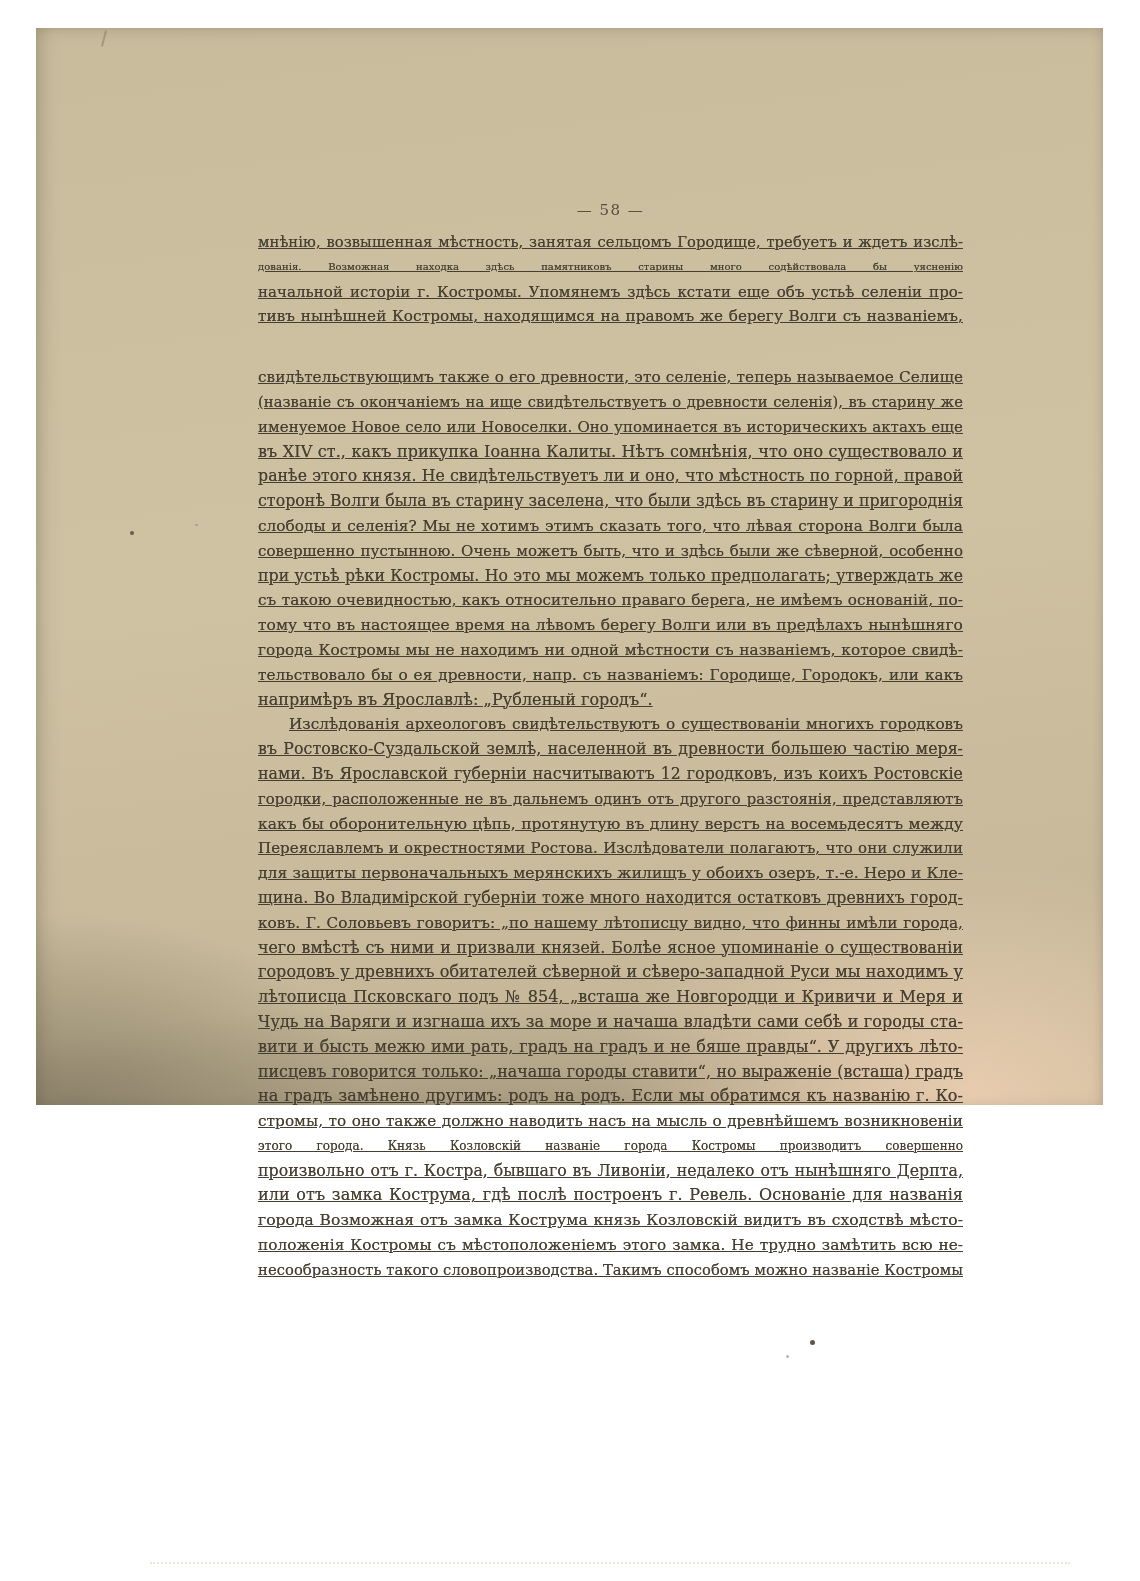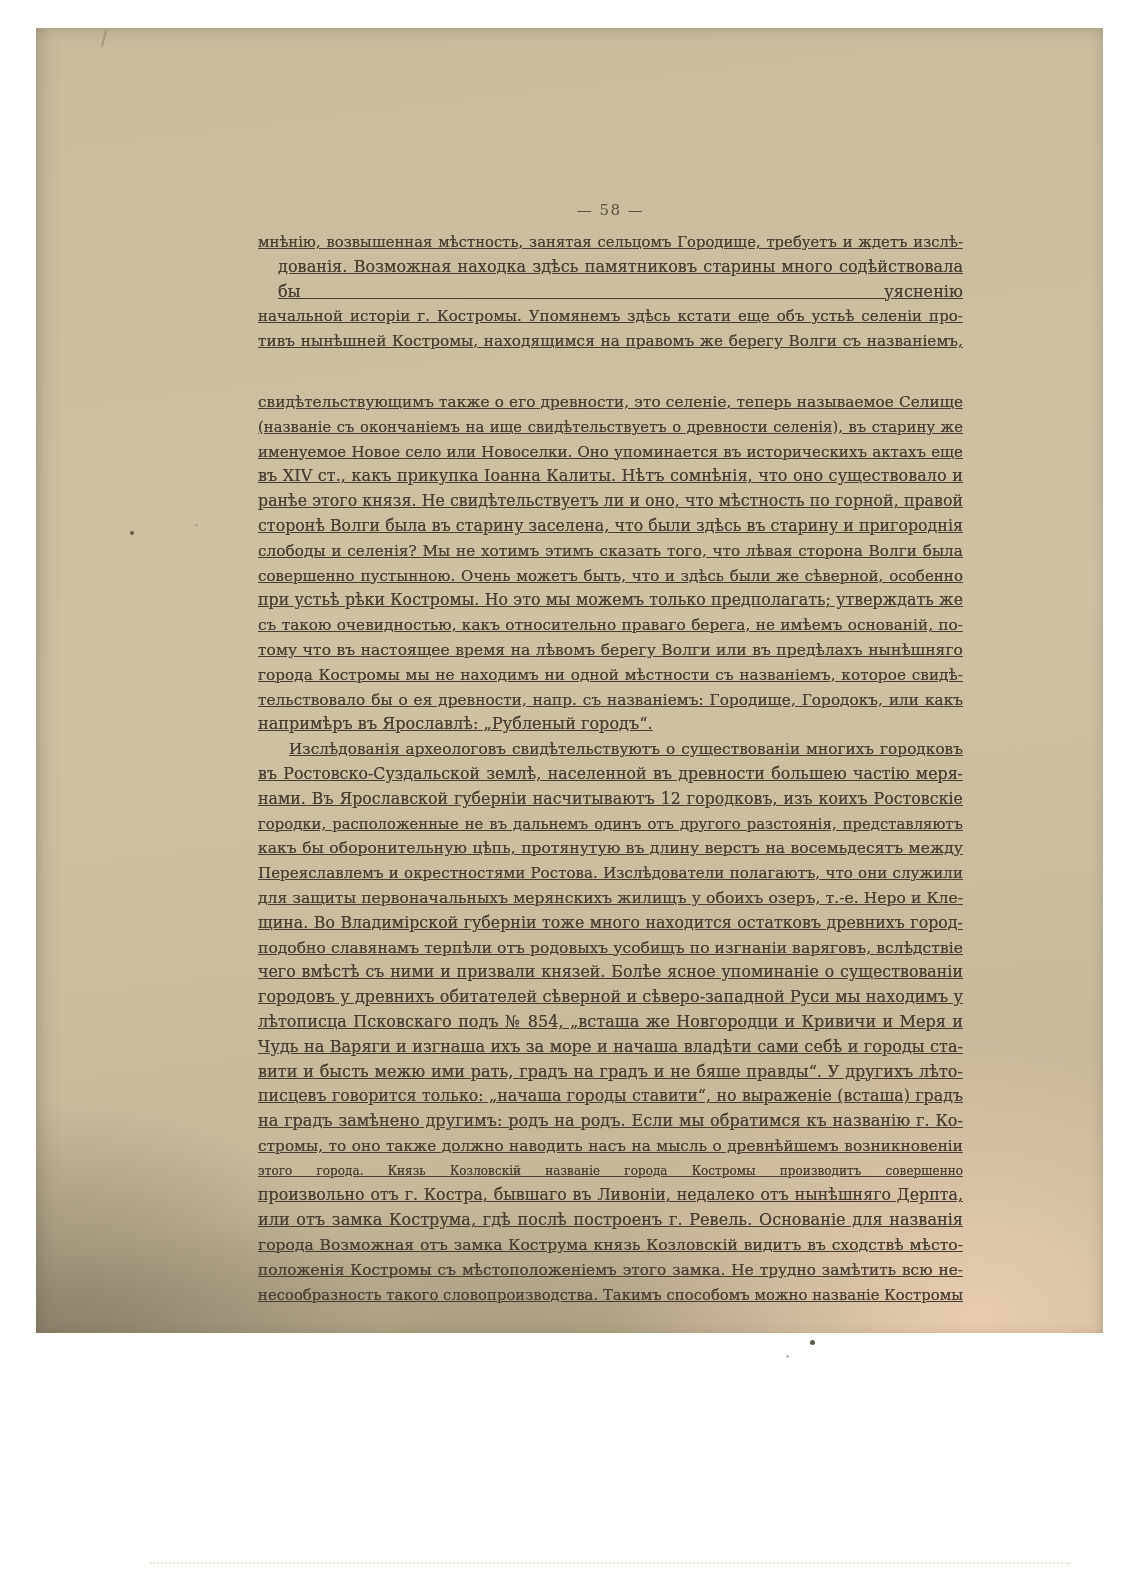--- a/index.html
+++ b/index.html
@@ -12,21 +12,21 @@
   *{box-sizing:border-box;}
   html,body{margin:0;padding:0;}
   body{
     width:1140px;height:1581px;
     background:var(--scan-bg);
     position:relative;overflow:hidden;
     font-family:"DejaVu Serif", serif;
   }
   .scan-surface{position:absolute;inset:0;}
   .page{
-    position:absolute;left:36px;top:28px;width:1067px;height:1305px;
+    position:absolute;left:36px;top:28px;width:1067px;height:1077px;
     background:
       radial-gradient(48% 30% at 88% 99%, rgba(238,208,180,0.85), rgba(238,208,180,0) 72%),
       radial-gradient(42% 26% at 2% 101%, rgba(94,86,68,0.55), rgba(94,86,68,0) 72%),
       radial-gradient(70% 16% at 42% 102%, rgba(110,100,82,0.38), rgba(110,100,82,0) 75%),
       linear-gradient(173deg,#c9bc9d 0%, #cfc2a3 48%, #c2b495 100%);
     box-shadow:
       inset 14px 0 22px -14px rgba(90,82,66,0.45),
       inset -7px 0 12px -7px rgba(120,105,85,0.35),
       inset 0 10px 18px -12px rgba(120,110,90,0.35);
   }
@@ -67,21 +67,21 @@
 </style>
 </head>
 <body>
 
 <div class="scan-surface">
   <div class="page">
     <div class="header-number">— 58 —</div>
     <div class="text-area">
         <div class="paragraph">
           <div class="line" style="font-size: 14.75px;">мнѣнію, возвышенная мѣстность, занятая сельцомъ Городище, требуетъ и ждетъ изслѣ-</div>
-          <div class="line" style="font-size: 16px; margin-left: 20px;">дованія. Возможная находка здѣсь памятниковъ старины много содѣйствовала бы уясненію</div>
+          <div class="line" style="font-size: 10px;">дованія. Возможная находка здѣсь памятниковъ старины много содѣйствовала бы уясненію</div>
           <div class="line" style="font-size: 15px;">начальной исторіи г. Костромы. Упомянемъ здѣсь кстати еще объ устьѣ селеніи про-</div>
           <div class="line" style="font-size: 15.25px;">тивъ нынѣшней Костромы, находящимся на правомъ же берегу Волги съ названіемъ,</div>
           <div class="line" style="font-size: 15.25px; margin-top: 36px;">свидѣтельствующимъ также о его древности, это селеніе, теперь называемое Селище</div>
           <div class="line" style="font-size: 14.75px;">(названіе съ окончаніемъ на ище свидѣтельствуетъ о древности селенія), въ старину же</div>
           <div class="line" style="font-size: 15px;">именуемое Новое село или Новоселки. Оно упоминается въ историческихъ актахъ еще</div>
           <div class="line">въ XIV ст., какъ прикупка Іоанна Калиты. Нѣтъ сомнѣнія, что оно существовало и</div>
           <div class="line" style="font-size: 15.75px;">ранѣе этого князя. Не свидѣтельствуетъ ли и оно, что мѣстность по горной, правой</div>
           <div class="line" style="font-size: 15.75px;">сторонѣ Волги была въ старину заселена, что были здѣсь въ старину и пригороднія</div>
           <div class="line" style="font-size: 15.25px;">слободы и селенія? Мы не хотимъ этимъ сказать того, что лѣвая сторона Волги была</div>
           <div class="line" style="font-size: 15px;">совершенно пустынною. Очень можетъ быть, что и здѣсь были же сѣверной, особенно</div>
@@ -94,21 +94,21 @@
         </div>
         <div class="paragraph">
           <div class="line indent" style="font-size: 15.25px;">Изслѣдованія археологовъ свидѣтельствуютъ о существованіи многихъ городковъ</div>
           <div class="line" style="font-size: 15.75px;">въ Ростовско-Суздальской землѣ, населенной въ древности большею частію меря-</div>
           <div class="line" style="font-size: 15.75px;">нами. Въ Ярославской губерніи насчитываютъ 12 городковъ, изъ коихъ Ростовскіе</div>
           <div class="line" style="font-size: 14.75px;">городки, расположенные не въ дальнемъ одинъ отъ другого разстоянія, представляютъ</div>
           <div class="line" style="font-size: 15.5px;">какъ бы оборонительную цѣпь, протянутую въ длину верстъ на восемьдесятъ между</div>
           <div class="line" style="font-size: 15px;">Переяславлемъ и окрестностями Ростова. Изслѣдователи полагаютъ, что они служили</div>
           <div class="line" style="font-size: 15.5px;">для защиты первоначальныхъ мерянскихъ жилищъ у обоихъ озеръ, т.-е. Неро и Кле-</div>
           <div class="line" style="font-size: 15.75px;">щина. Во Владимірской губерніи тоже много находится остатковъ древнихъ город-</div>
-          <div class="line" style="font-size: 15.5px;">подобно славянамъ терпѣли отъ родовыхъ усобищъ по изгнаніи варяговъ, вслѣдствіе</div>
+          <div class="line" style="font-size: 15.25px;">ковъ. Г. Соловьевъ говоритъ: „по нашему лѣтописцу видно, что финны имѣли города,</div>
           <div class="line" style="font-size: 15.75px;">чего вмѣстѣ съ ними и призвали князей. Болѣе ясное упоминаніе о существованіи</div>
           <div class="line">городовъ у древнихъ обитателей сѣверной и сѣверо-западной Руси мы находимъ у</div>
           <div class="line">лѣтописца Псковскаго подъ № 854, „всташа же Новгородци и Кривичи и Меря и</div>
           <div class="line">Чудь на Варяги и изгнаша ихъ за море и начаша владѣти сами себѣ и городы ста-</div>
           <div class="line">вити и бысть межю ими рать, градъ на градъ и не бяше правды“. У другихъ лѣто-</div>
           <div class="line" style="font-size: 15.75px;">писцевъ говорится только: „начаша городы ставити“, но выраженіе (всташа) градъ</div>
           <div class="line">на градъ замѣнено другимъ: родъ на родъ. Если мы обратимся къ названію г. Ко-</div>
           <div class="line" style="font-size: 15.25px;">стромы, то оно также должно наводить насъ на мысль о древнѣйшемъ возникновеніи</div>
           <div class="line" style="font-size: 12px;">этого города. Князь Козловскій названіе города Костромы производитъ совершенно</div>
           <div class="line" style="font-size: 15.75px;">произвольно отъ г. Костра, бывшаго въ Ливоніи, недалеко отъ нынѣшняго Дерпта,</div>

